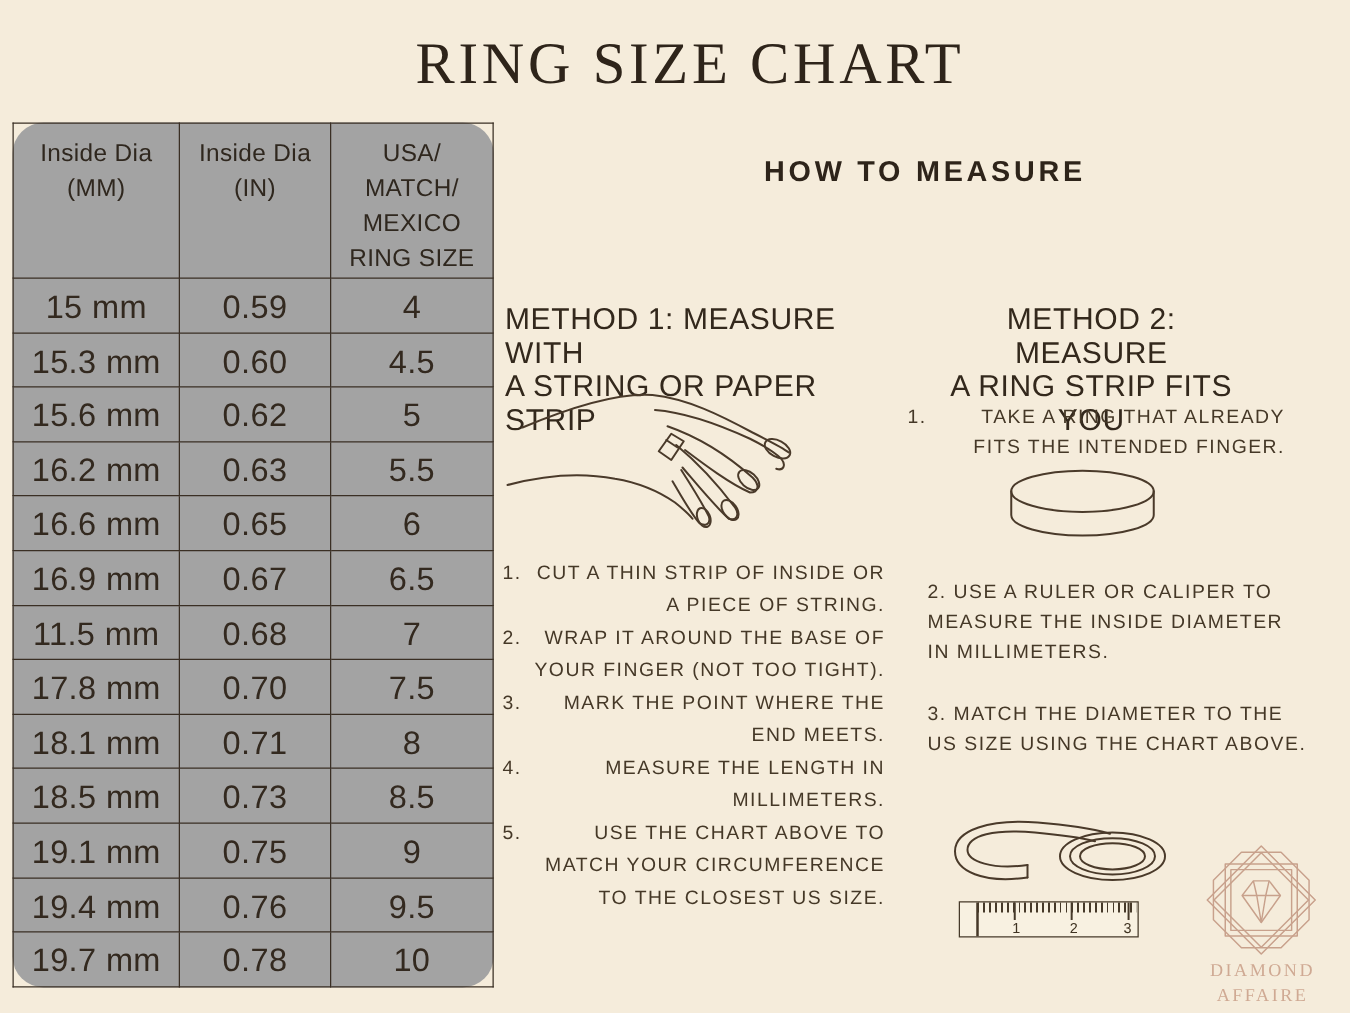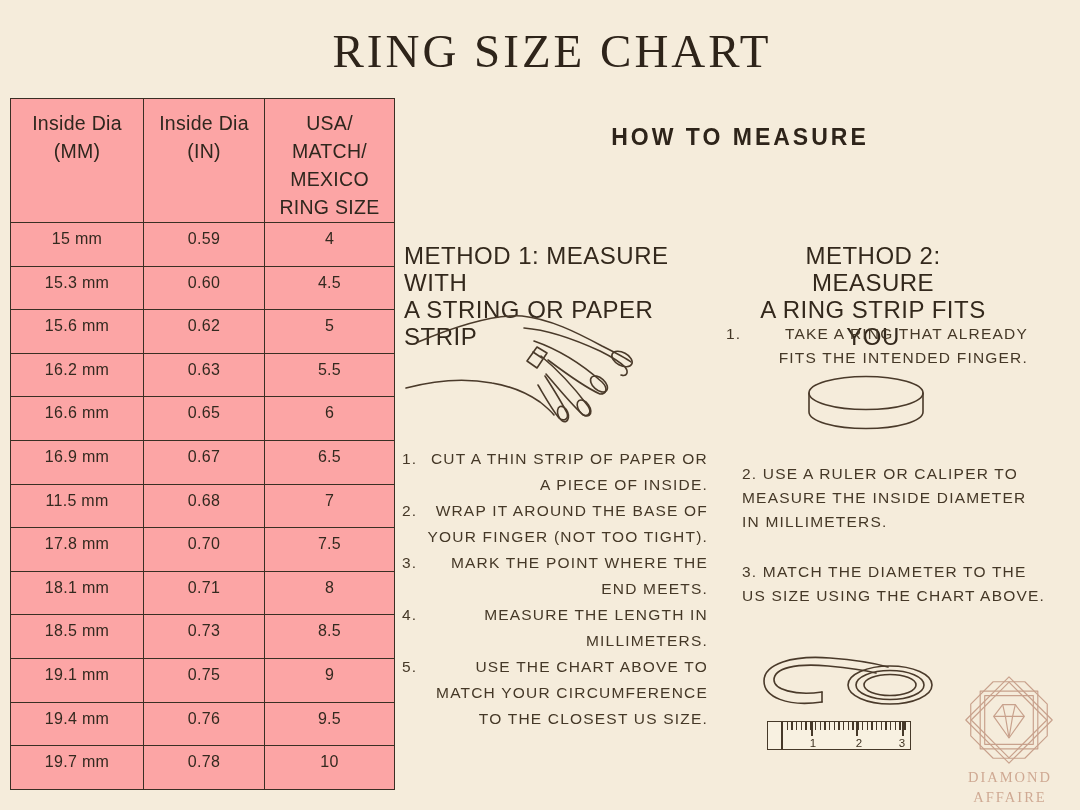--- a/index.html
+++ b/index.html
@@ -13,32 +13,32 @@
   
   .page-title{
     top:12px;left:0;width:100%;text-align:center;margin:12px;
     font-family:"Liberation Serif","DejaVu Serif",serif;
     font-weight:500;font-size:47px;letter-spacing:3px;color:#2e241a;
   }
   
   .table-wrap{left:10px;top:98px;}
   table.size-table{
     border-collapse:collapse;table-layout:fixed;
-    width:375px;height:682px;background:#fca5a5;
+    width:375px;height:682px;background:#a3a3a3;border-radius:25px;
   }
   .size-table th,.size-table td{border:1.6px solid #3a2f24;}
   .size-table th{
     font-size:19.5px;font-weight:normal;color:#2f271e;
     vertical-align:top;padding-top:10px;line-height:28px;letter-spacing:.3px;
     text-align:center;
   }
   .size-table thead tr{height:115px;}
   .size-table tbody tr{height:43.6px;}
   .size-table td{
-    font-size:16px;text-align:center;vertical-align:top;padding-top:7px;
+    font-size:26px;text-align:center;vertical-align:top;padding-top:7px;
     color:#33291f;letter-spacing:.3px;
   }
   .size-table th:nth-child(1),.size-table td:nth-child(1){width:130px;}
   .size-table th:nth-child(2),.size-table td:nth-child(2){width:118px;}
   .size-table th:nth-child(3),.size-table td:nth-child(3){width:127px;}
   
   .howto-heading{
     left:460px;top:122px;width:560px;text-align:center;
     font-weight:bold;font-size:23px;line-height:31px;letter-spacing:3px;color:#2e241a;
   }
@@ -211,21 +211,21 @@
     <path class="ln" d="M 147 80 C 156 94 164 107 169 117 C 171 123 166 126 161 122 C 153 112 146 99 140 89"></path>
     <ellipse class="ln" cx="165" cy="118" rx="8" ry="5" transform="rotate(68 165 118)"></ellipse>
     <path class="ln" d="M 8 92 C 38 84 68 82 94 87 C 112 90 129 97 142 106 C 147 110 152 114 156 119"></path>
     <path class="ln" d="M 139 51 L 149 57 L 139 72 L 129 65 Z"></path>
     <path class="ln" d="M 135 56 L 144 62"></path>
   </svg>
 
   <div class="abs steps m1-steps">
       <div class="step">
         <span class="num">1.</span>
-        <span class="txt">CUT A THIN STRIP OF PAPER OR A PIECE OF INSIDE.</span>
+        <span class="txt">CUT A THIN STRIP OF INSIDE OR A PIECE OF STRING.</span>
       </div>
       <div class="step">
         <span class="num">2.</span>
         <span class="txt">WRAP IT AROUND THE BASE OF YOUR FINGER (NOT TOO TIGHT).</span>
       </div>
       <div class="step">
         <span class="num">3.</span>
         <span class="txt">MARK THE POINT WHERE THE END MEETS.</span>
       </div>
       <div class="step">

